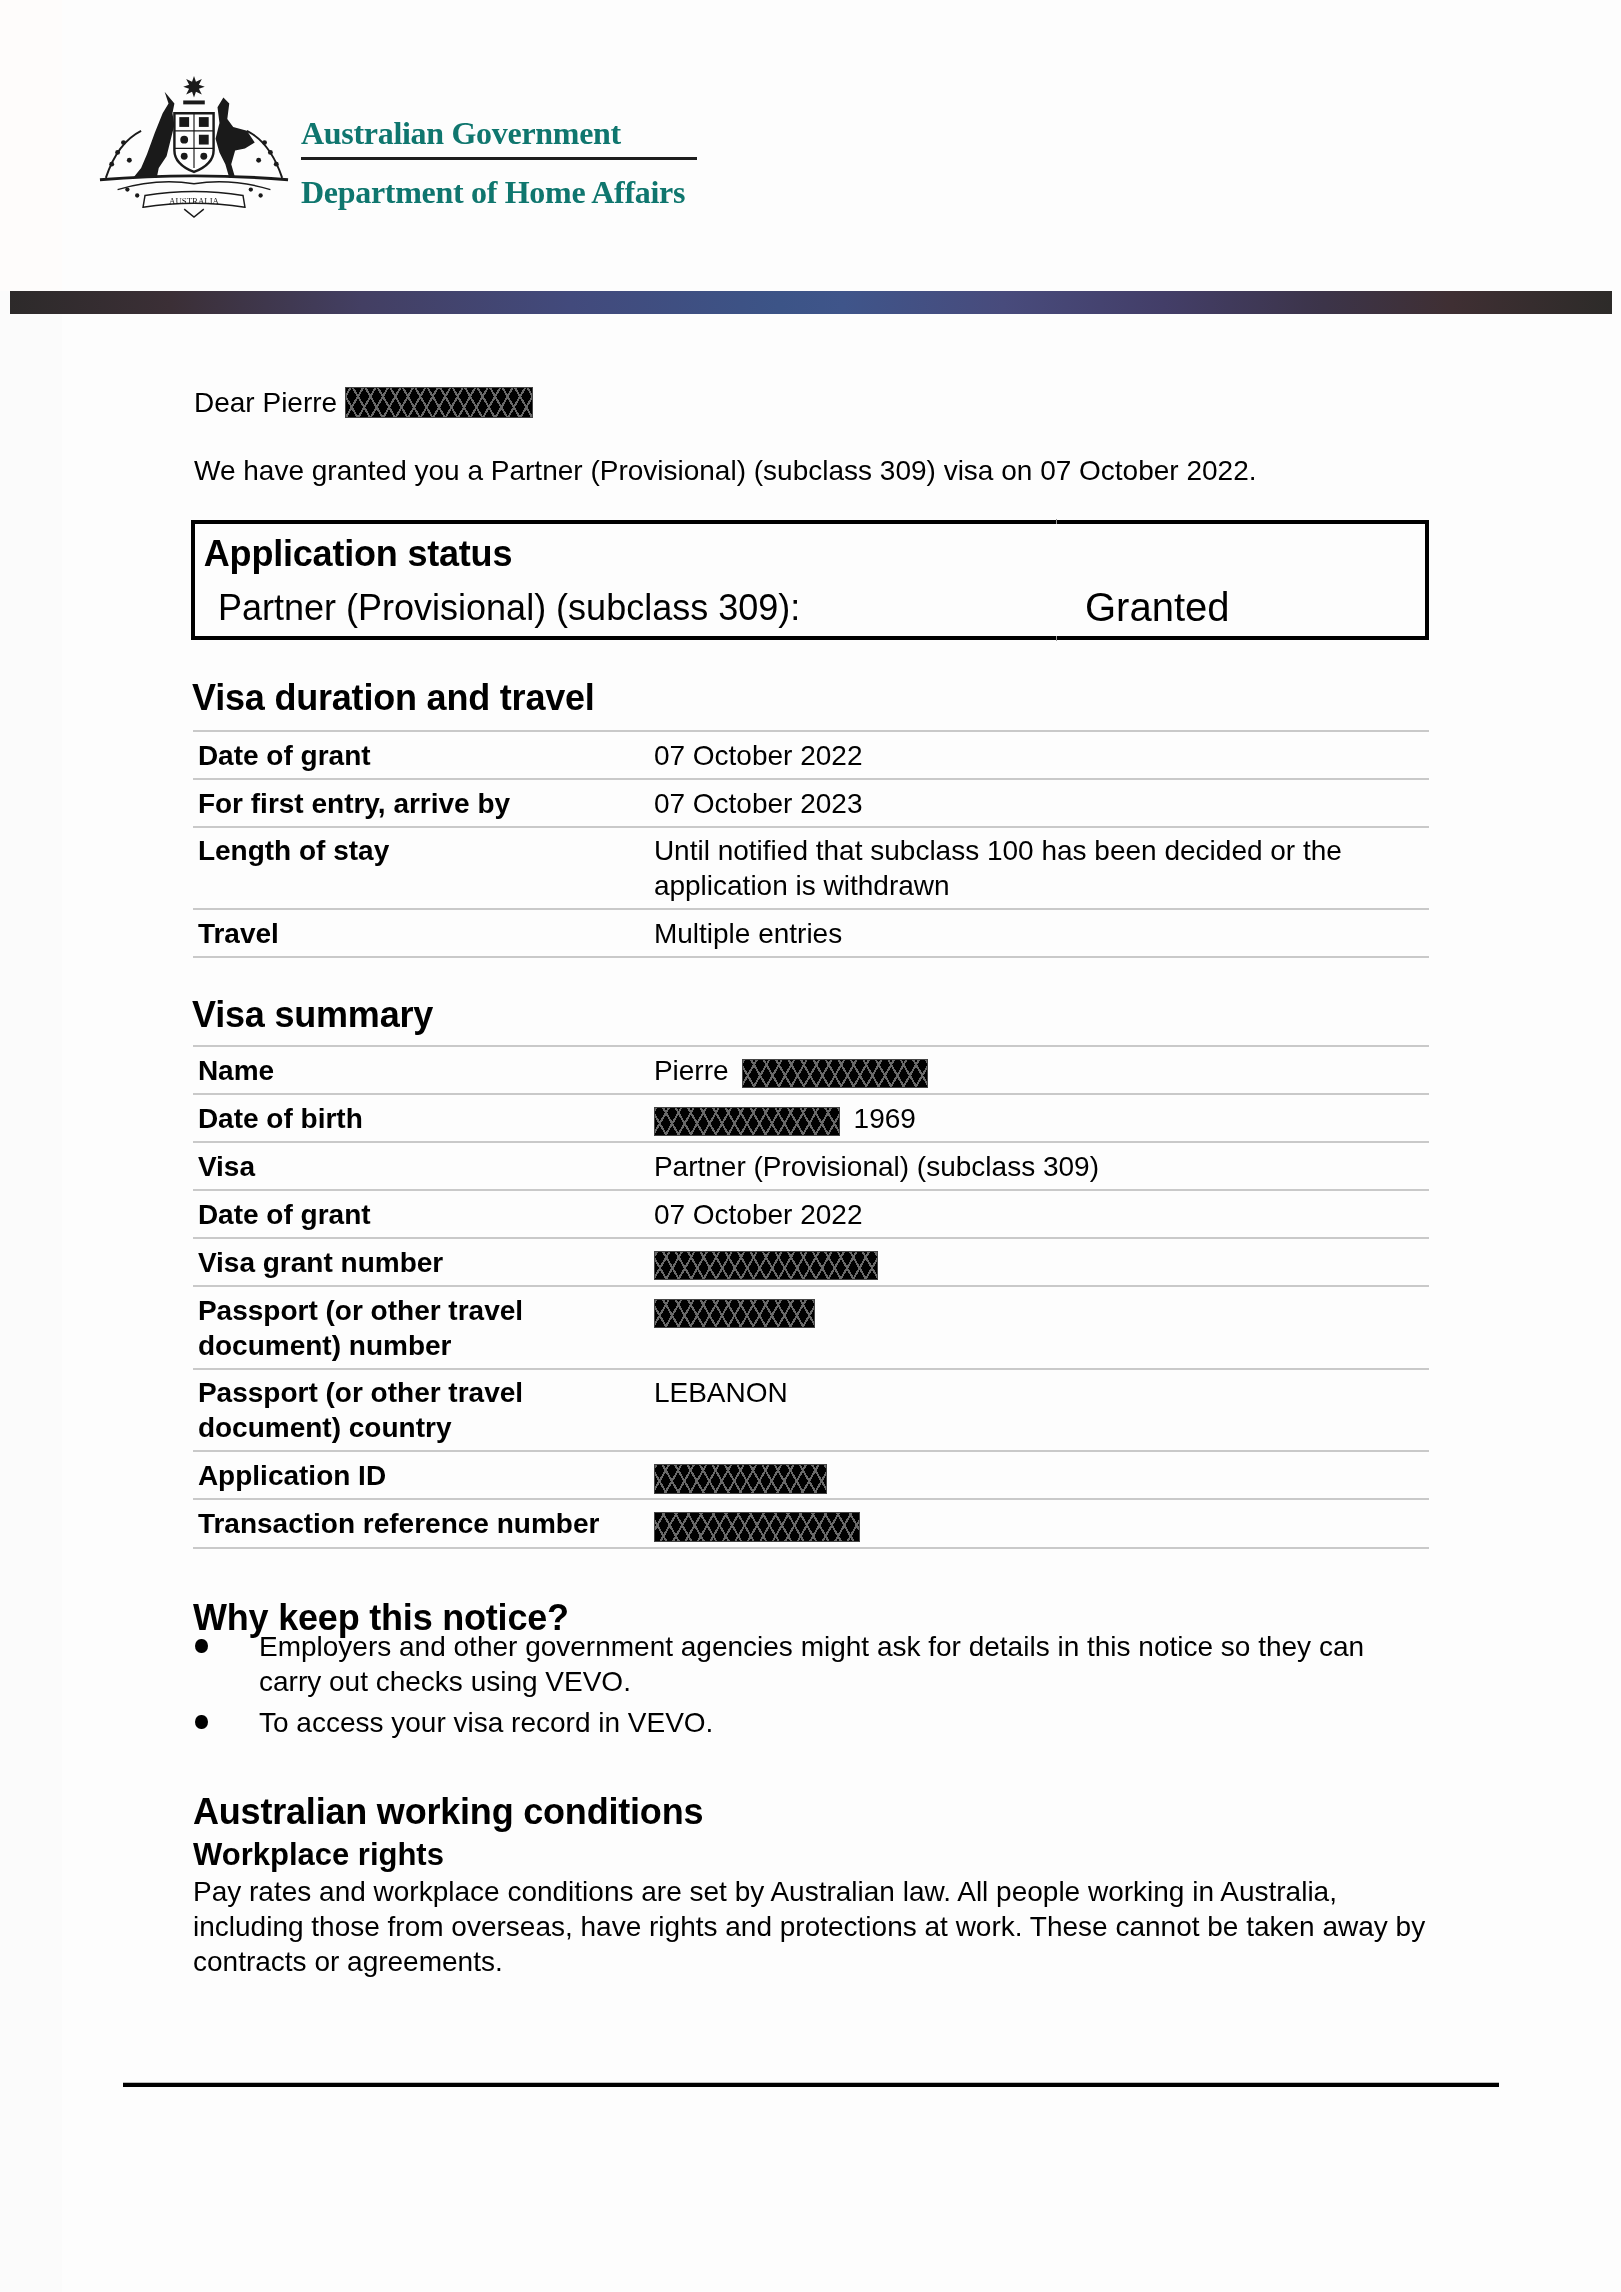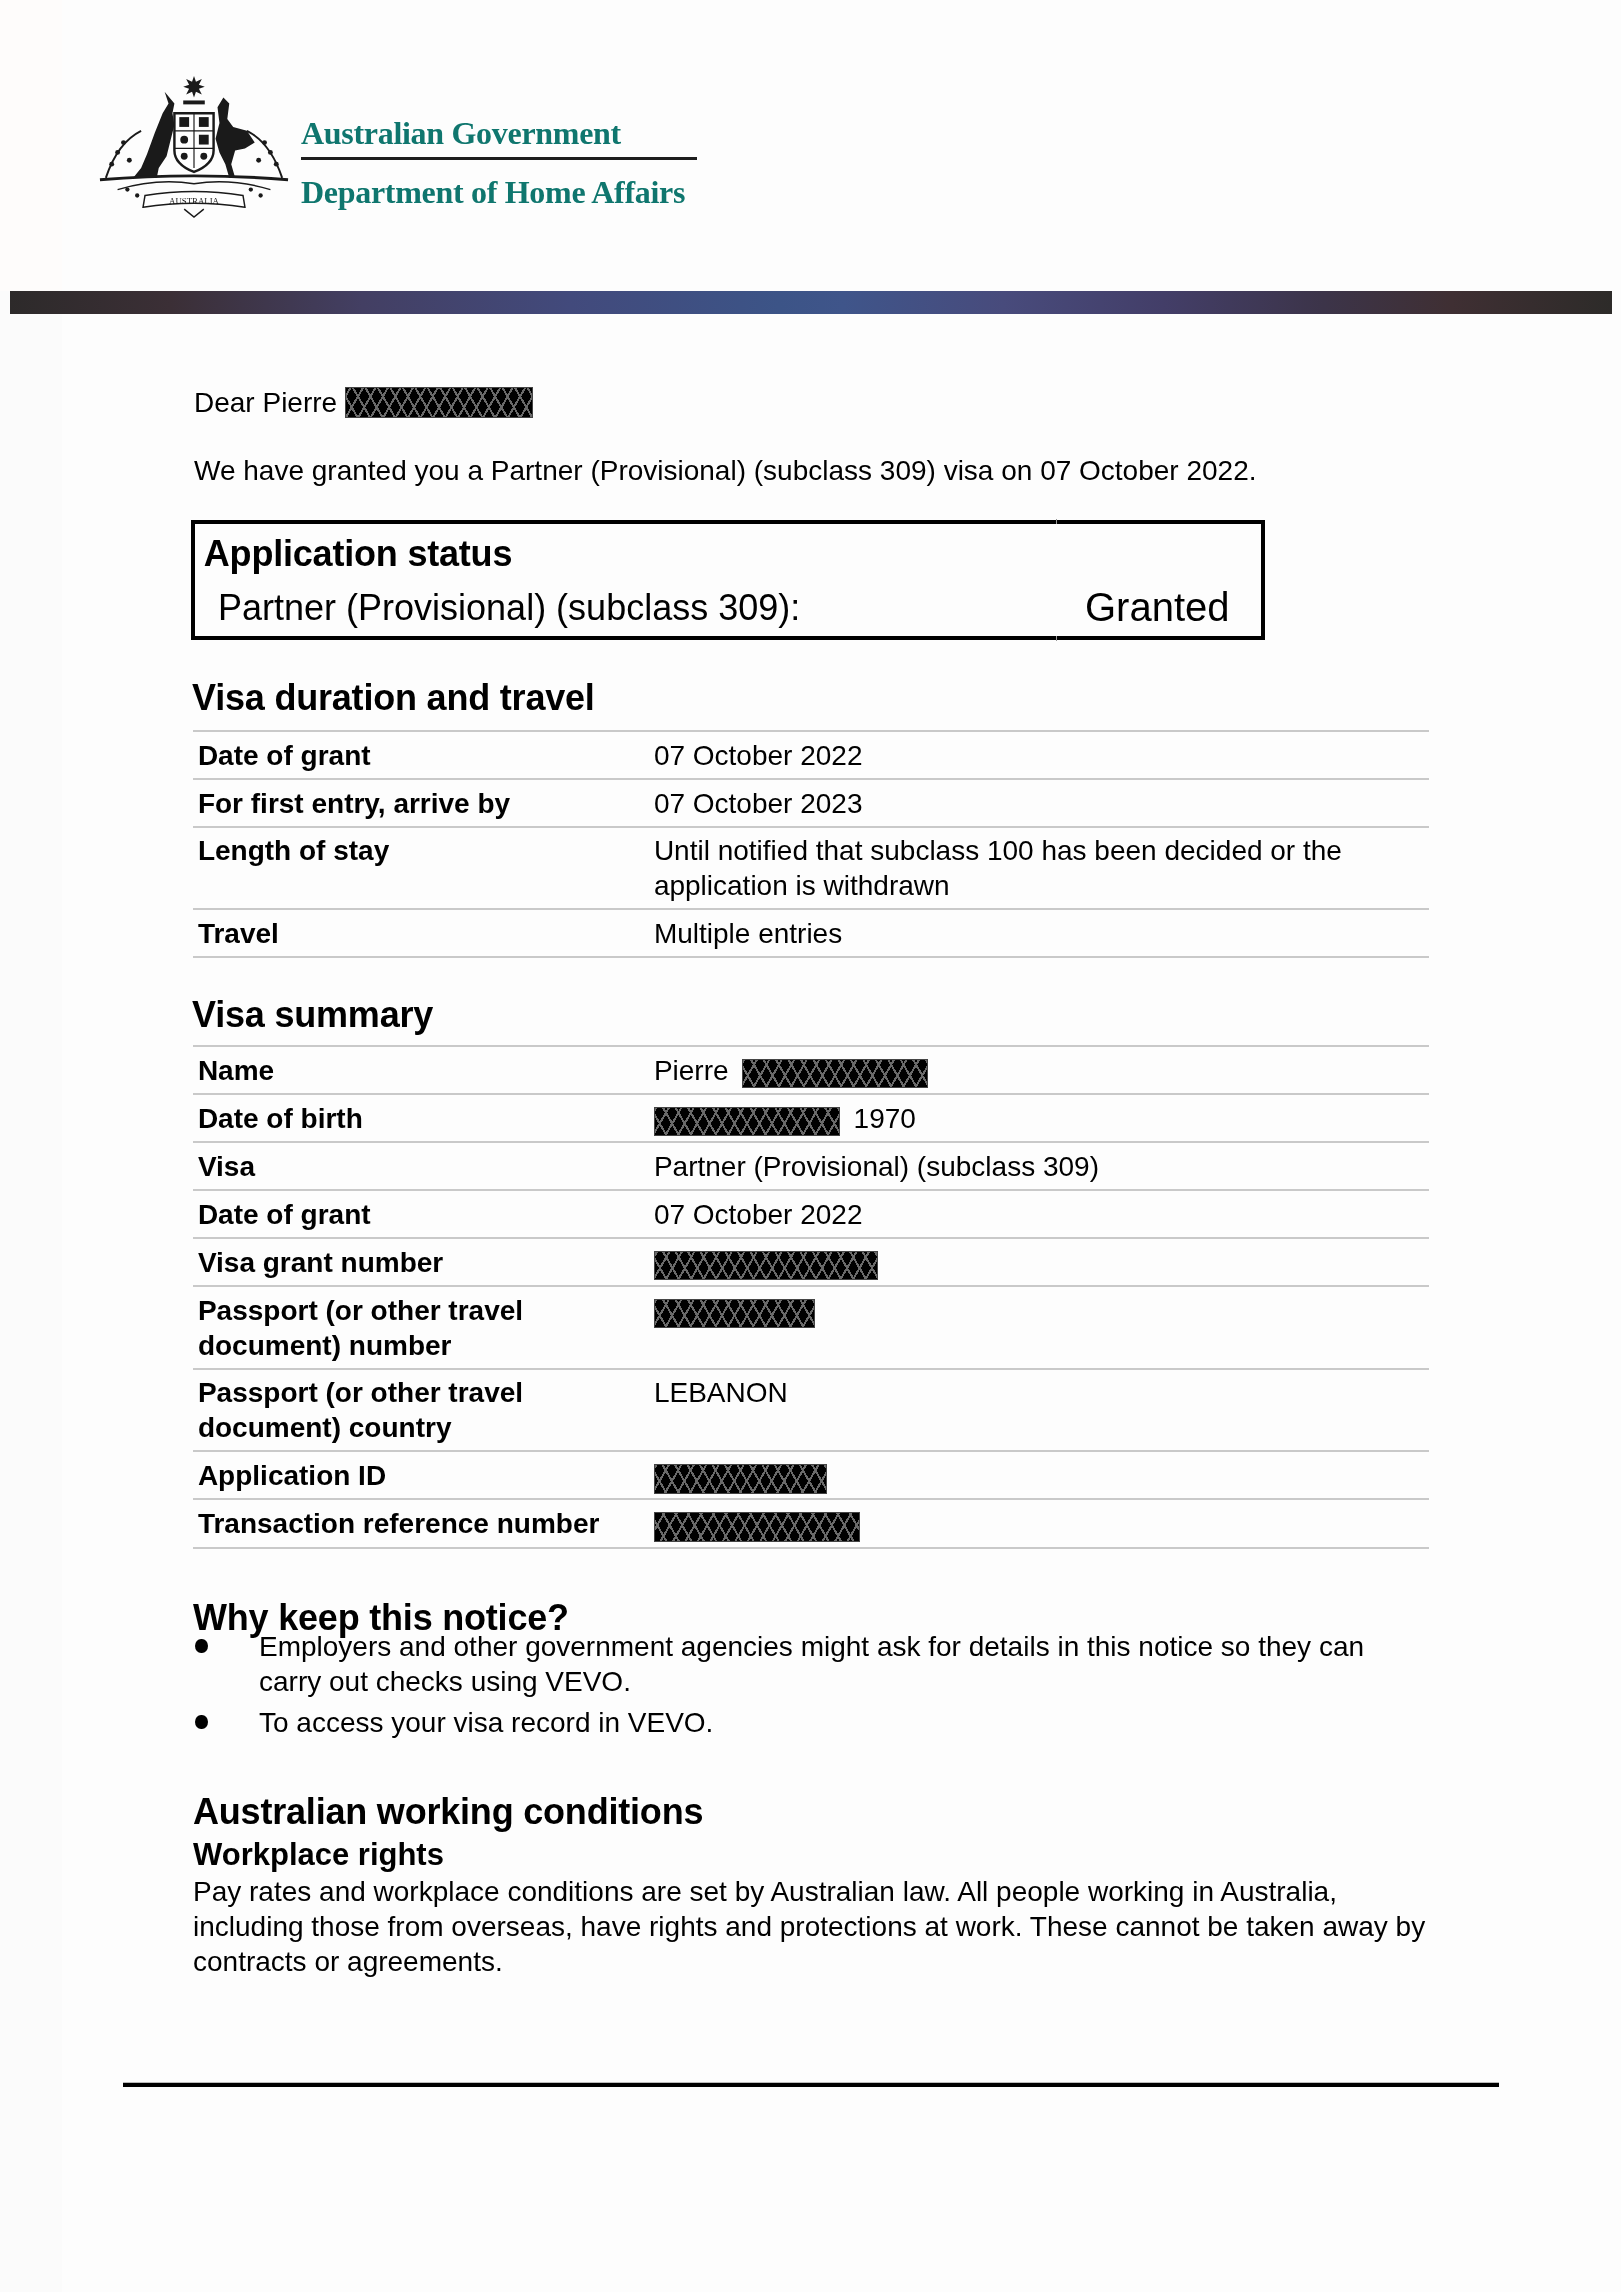--- a/index.html
+++ b/index.html
@@ -34,21 +34,21 @@
     display: inline-block; height: 29px; vertical-align: middle;
     background-color: #000;
     background-image:
       repeating-linear-gradient(60deg, transparent 0 8.8px, #6a6a6a 8.8px 10.8px),
       repeating-linear-gradient(-60deg, transparent 0 8.8px, #6a6a6a 8.8px 10.8px);
     border: 1px solid #444;
   }
 
   
   .status-box {
-    position: absolute; left: 191px; top: 520px; width: 1074px; height: 120px;
+    position: absolute; left: 191px; top: 520px; width: 1238px; height: 120px;
     border: 4.9px solid #000; box-sizing: border-box;
   }
   .status-box .divider { position: absolute; left: 861px; top: -4.9px; width: 1px; height: 4.9px; background: #999; }
   .status-box .divider.b { top: auto; bottom: -4.9px; }
   .status-title { position: absolute; left: 8.8px; top: 5.9px; font-size: 36px; font-weight: bold; line-height: 47px; letter-spacing: -0.2px; }
   .status-label { position: absolute; left: 23px; top: 60px; font-size: 36px; line-height: 47px; }
   .status-value { position: absolute; left: 890px; top: 60px; font-size: 40px; font-weight: normal; line-height: 47px; }
 
   .section-title { position: absolute; left: 192px; font-size: 36px; font-weight: bold; line-height: 43px; letter-spacing: -0.2px; }
   .h-visa-duration { top: 676px; }
@@ -175,21 +175,21 @@
     <div class="k">Name</div>
     <div class="v">
       <span>Pierre</span>
       <span class="redact" style="width:184px;margin-left:5.9px;"></span>
     </div>
   </div>
   <div class="row">
     <div class="k">Date of birth</div>
     <div class="v">
       <span class="redact" style="width:184px;"></span>
-      <span class="after">1970</span>
+      <span class="after">1969</span>
     </div>
   </div>
   <div class="row">
     <div class="k">Visa</div>
     <div class="v">Partner (Provisional) (subclass 309)</div>
   </div>
   <div class="row">
     <div class="k">Date of grant</div>
     <div class="v">07 October 2022</div>
   </div>

